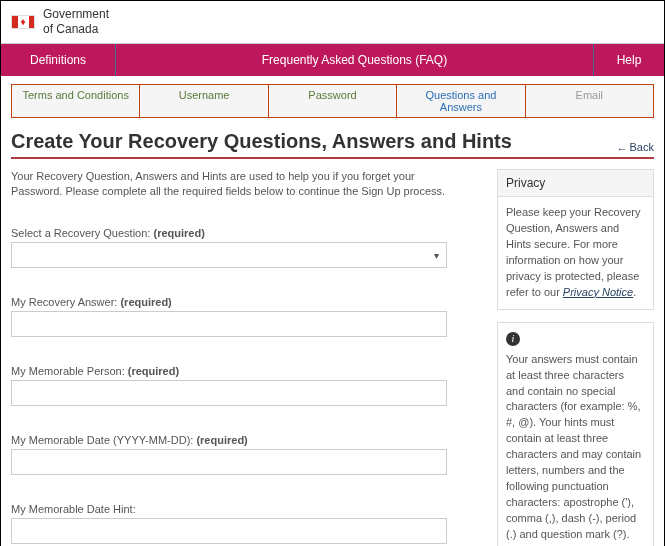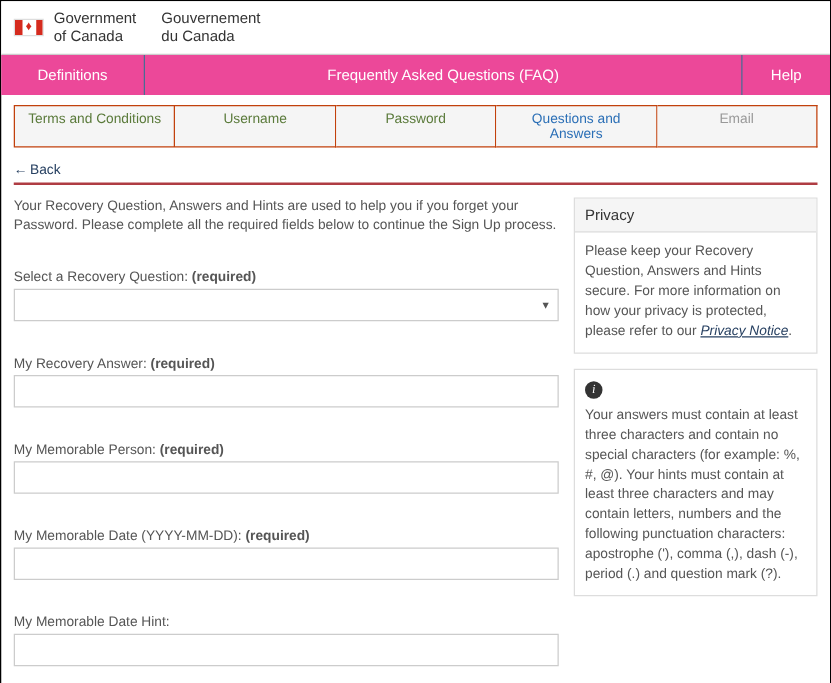--- a/index.html
+++ b/index.html
@@ -8,21 +8,21 @@
   
   .gov-header { display: flex; align-items: center; padding: 6px 10px; background: #fff; border-bottom: 1px solid #ccc; }
   .flag { width: 24px; height: 14px; margin-right: 8px; display: inline-block; background: #fff; position: relative; border: 1px solid #ddd; }
   .flag::before, .flag::after { content: ""; position: absolute; top: 0; bottom: 0; width: 25%; background: #d52b1e; }
   .flag::before { left: 0; }
   .flag::after { right: 0; }
   .flag .leaf { position: absolute; left: 50%; top: 50%; transform: translate(-50%,-50%); color: #d52b1e; font-size: 10px; line-height: 1; }
   .gov-text { display: flex; gap: 20px; }
   .gov-col { font-size: 12px; line-height: 1.25; }
   
-  .navbar { display: flex; background: #ec4899; color: #fff; font-size: 12px; }
+  .navbar { display: flex; background: #be185d; color: #fff; font-size: 12px; }
   .navbar-item { padding: 9px 0; text-align: center; border-right: 1px solid #4a6b94; cursor: pointer; }
   .navbar-item:last-child { border-right: none; }
   .nav-def { width: 115px; }
   .nav-faq { flex: 1; }
   .nav-help { width: 70px; }
   
   .crumbs { padding: 8px 10px; font-size: 11px; color: #333; background: #fff; border-bottom: 1px solid #eee; }
   .crumbs a { color: #7834bc; text-decoration: underline; }
   .crumbs .arrow { margin: 0 4px; }
   
@@ -45,64 +45,61 @@
   .intro { font-size: 11px; color: #555; margin-bottom: 12px; line-height: 1.35; }
   
   .field-group { margin-bottom: 10px; margin-top: 28px; }
   .field-label { font-size: 11px; color: #555; margin-bottom: 3px; }
   .field-label .req { font-weight: bold; }
   .field-input, .field-select { width: 100%; border: 1px solid #ccc; background: #fff; padding: 5px 6px; font-size: 12px; height: 26px; }
   .field-select { appearance: none; background: #fff; position: relative; }
   .select-wrap { position: relative; }
   .select-wrap::after { content: "▾"; position: absolute; right: 8px; top: 50%; transform: translateY(-50%); color: #555; font-size: 10px; pointer-events: none; }
   
-  .panel { border: 1px solid #ddd; margin-bottom: 12px; }
+  .panel { border: 1px solid #ddd; margin-bottom: 12px; margin-left: 38px; }
   .panel-head { background: #f5f5f5; padding: 6px 8px; font-size: 12px; color: #333; border-bottom: 1px solid #ddd; }
   .panel-body { padding: 8px; font-size: 11px; color: #555; line-height: 1.45; }
   .panel-body a { color: #284162; text-decoration: underline; font-style: italic; }
   
   .info-icon { display: inline-block; width: 14px; height: 14px; border-radius: 50%; background: #333; color: #fff; text-align: center; font-size: 10px; line-height: 14px; font-family: Georgia, serif; font-style: italic; margin-bottom: 6px; }
 </style>
 </head>
 <body>
 
 <div class="page">
 
   <div class="gov-header">
     <span class="flag">
         <span class="leaf">♦</span>
       </span>
     <div class="gov-text">
       <div class="gov-col">
         <div>Government</div>
           <div>of Canada</div>
       </div>
-      <div class="gov-col">
-        <div>Gouvernement</div>
-          <div>du Canada</div>
-      </div>
     </div>
   </div>
 
   <div class="navbar">
     <div class="navbar-item nav-def">Definitions</div>
     <div class="navbar-item nav-faq">Frequently Asked Questions (FAQ)</div>
     <div class="navbar-item nav-help">Help</div>
   </div>
 
 
   <div class="steps">
     <div class="step"><span>Terms and Conditions</span></div>
     <div class="step"><span>Username</span></div>
     <div class="step"><span>Password</span></div>
     <div class="step active"><span>Questions and Answers</span></div>
     <div class="step muted"><span>Email</span></div>
   </div>
 
   <div class="title-row">
+    <h1>Create Your Recovery Questions, Answers and Hints</h1>
     <a href="#" class="back-link">
       <span class="arr">←</span><span>Back</span>
     </a>
   </div>
 
   <div class="content">
     <div class="main">
       <div class="intro">Your Recovery Question, Answers and Hints are used to help you if you forget your Password. Please complete all the required fields below to continue the Sign Up process.</div>
 
       <div class="field-group">

